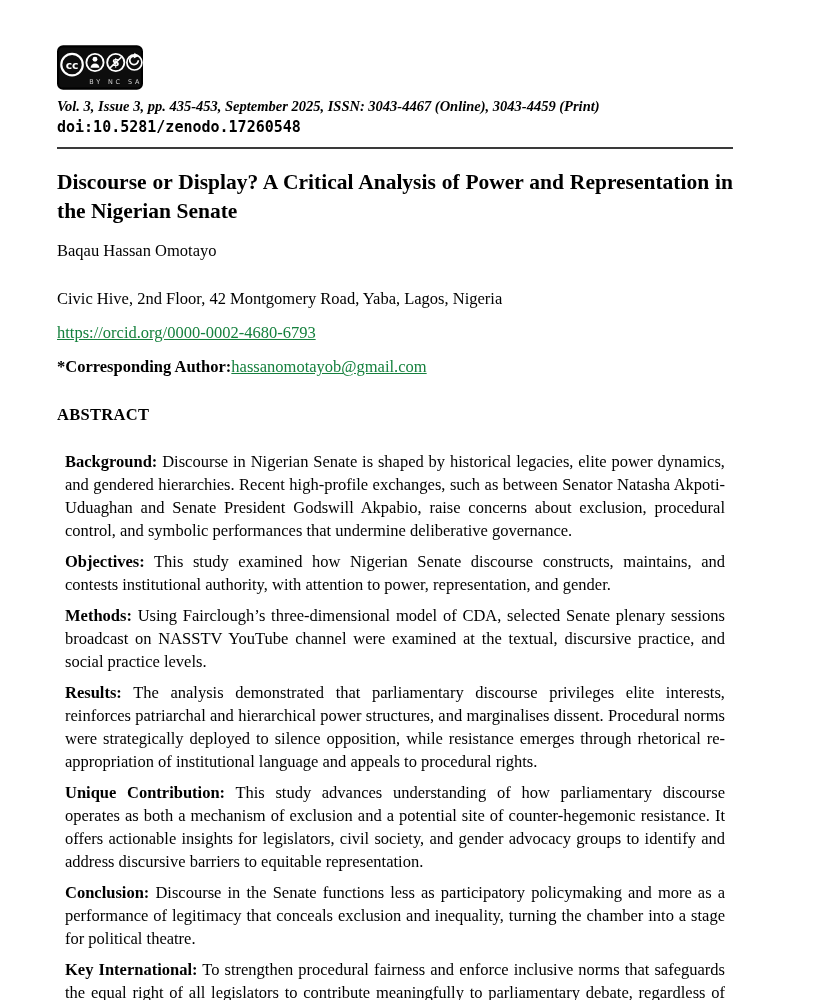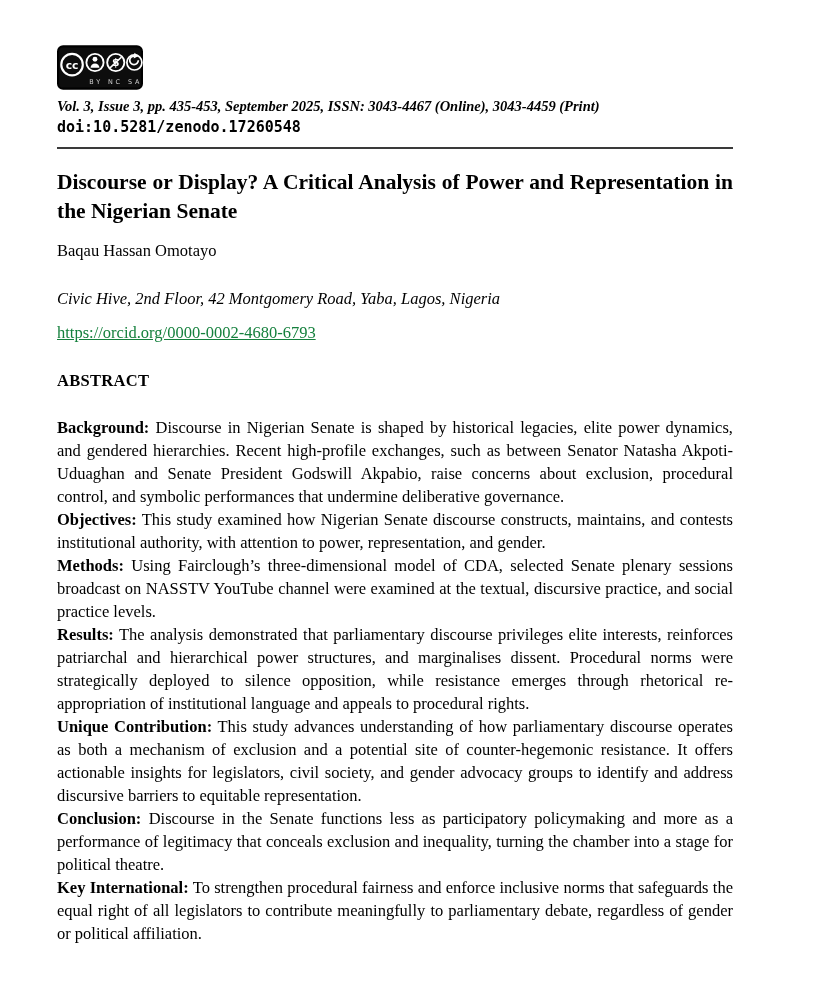--- a/index.html
+++ b/index.html
@@ -61,21 +61,20 @@
     margin: 19px 0 0 0;
     text-align: justify;
   }
   .author-name {
     font-size: 16.5px;
     margin: 15px 0 0 0;
   }
   .affiliation {
     font-size: 16.5px;
     margin: 28px 0 0 0;
-    font-style: italic;
   }
   .orcid-line {
     font-size: 16.5px;
     margin: 14px 0 0 0;
   }
   .corresponding-line {
     font-size: 16.5px;
     margin: 14px 0 0 0;
   }
   .corresponding-line .label { font-weight: bold; }
@@ -91,21 +90,21 @@
     letter-spacing: 0.3px;
     margin: 28px 0 0 0;
   }
   .abstract-body {
     margin-top: 25px;
   }
   .abstract-body p {
     font-size: 16.5px;
     line-height: 23px;
     text-align: justify;
-    margin: 0;
+    margin: 8px;
   }
   .abstract-body p .label { font-weight: bold; }
 </style>
 </head>
 <body>
 
 <div class="page">
 
   <svg class="cc-badge" viewBox="0 0 120 62" role="img">
     <rect x="1.5" y="1.5" width="117" height="59" rx="7" fill="#0d0d0d" stroke="#000" stroke-width="3"></rect>
@@ -139,20 +138,23 @@
   <p class="journal-doi">doi:10.5281/zenodo.17260548</p>
 
   <hr class="header-rule">
 
   <h1 class="article-title">Discourse or Display? A Critical Analysis of Power and Representation in the Nigerian Senate</h1>
   <p class="author-name">Baqau Hassan Omotayo</p>
   <p class="affiliation">Civic Hive, 2nd Floor, 42 Montgomery Road, Yaba, Lagos, Nigeria</p>
   <p class="orcid-line">
     <a class="doc-link" href="#">https://orcid.org/0000-0002-4680-6793</a>
   </p>
+  <p class="corresponding-line">
+    <span class="label">*Corresponding Author:</span><a class="doc-link" href="#">hassanomotayob@gmail.com</a>
+  </p>
 
   <h2 class="abstract-heading">ABSTRACT</h2>
 
   <div class="abstract-body">
     <p><span class="label">Background:</span><span> Discourse in Nigerian Senate is shaped by historical legacies, elite power dynamics, and gendered hierarchies. Recent high-profile exchanges, such as between Senator Natasha Akpoti-Uduaghan and Senate President Godswill Akpabio, raise concerns about exclusion, procedural control, and symbolic performances that undermine deliberative governance.</span></p>
     <p><span class="label">Objectives:</span><span> This study examined how Nigerian Senate discourse constructs, maintains, and contests institutional authority, with attention to power, representation, and gender.</span></p>
     <p><span class="label">Methods:</span><span> Using Fairclough’s three-dimensional model of CDA, selected Senate plenary sessions broadcast on NASSTV YouTube channel were examined at the textual, discursive practice, and social practice levels.</span></p>
     <p><span class="label">Results:</span><span> The analysis demonstrated that parliamentary discourse privileges elite interests, reinforces patriarchal and hierarchical power structures, and marginalises dissent. Procedural norms were strategically deployed to silence opposition, while resistance emerges through rhetorical re-appropriation of institutional language and appeals to procedural rights.</span></p>
     <p><span class="label">Unique Contribution:</span><span> This study advances understanding of how parliamentary discourse operates as both a mechanism of exclusion and a potential site of counter-hegemonic resistance. It offers actionable insights for legislators, civil society, and gender advocacy groups to identify and address discursive barriers to equitable representation.</span></p>
     <p><span class="label">Conclusion:</span><span> Discourse in the Senate functions less as participatory policymaking and more as a performance of legitimacy that conceals exclusion and inequality, turning the chamber into a stage for political theatre.</span></p>

